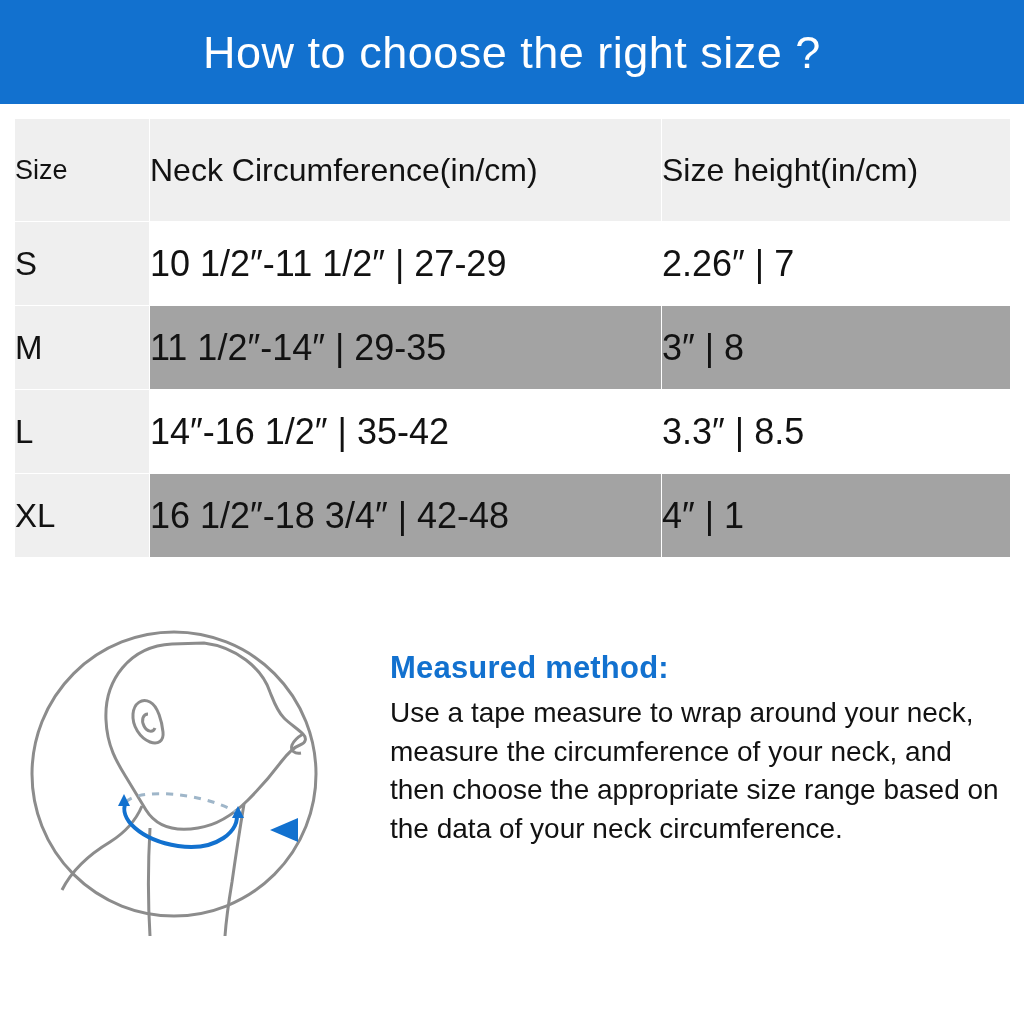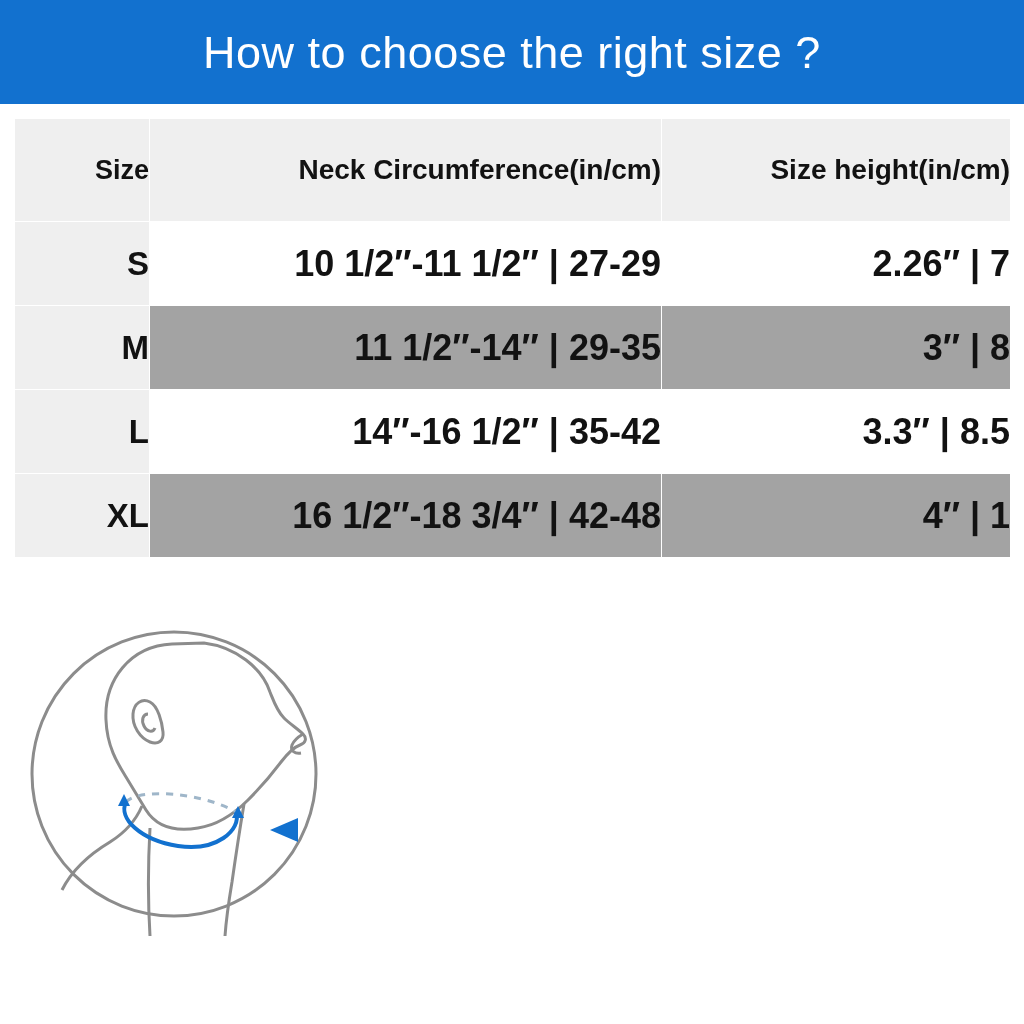--- a/index.html
+++ b/index.html
@@ -41,34 +41,34 @@
     padding: 14px 14px 0 14px;
     box-sizing: border-box;
   }
   table.size-table {
     width: 996px;
     border-collapse: collapse;
     table-layout: fixed;
   }
   table.size-table td, table.size-table th {
     border: 1px solid #ffffff;
-    font-weight: 700;
+    font-weight: 400;
     color: #121212;
-    text-align: right;
+    text-align: left;
     vertical-align: middle;
     padding: 0;
   }
   .col-size { width: 135px; }
   .col-circ { width: 512px; }
   .col-height { width: 349px; }
 
   thead th {
     background: #efefef;
     height: 102px;
-    font-size: 28px;
+    font-size: 32px;
   }
   thead th.h-size { font-size: 27px; }
 
   tbody td {
     height: 83px;
     font-size: 36px;
   }
   tbody tr.odd td { background: #ffffff; }
   tbody tr.even td { background: #a3a3a3; }
   tbody td.cell-size {
@@ -188,15 +188,19 @@
 
         <path d="M104 188 C96 204 118 226 156 232 C194 238 220 216 214 198" fill="none" stroke="#1271CF" stroke-width="4"></path>
 
         <path d="M102 180 L96 192 L108 192 Z" fill="#1271CF"></path>
         <path d="M216 192 L222 204 L210 204 Z" fill="#1271CF"></path>
 
         <path d="M248 216 L276 204 L276 228 Z" fill="#1271CF"></path>
       </svg>
     </div>
 
+    <div class="method">
+      <p class="method-title">Measured method:</p>
+      <p class="method-body">Use a tape measure to wrap around your neck, measure the circumference of your neck, and then choose the appropriate size range based on the data of your neck circumference.</p>
+    </div>
 
   </div>
 </div>
 
 </body></html>

